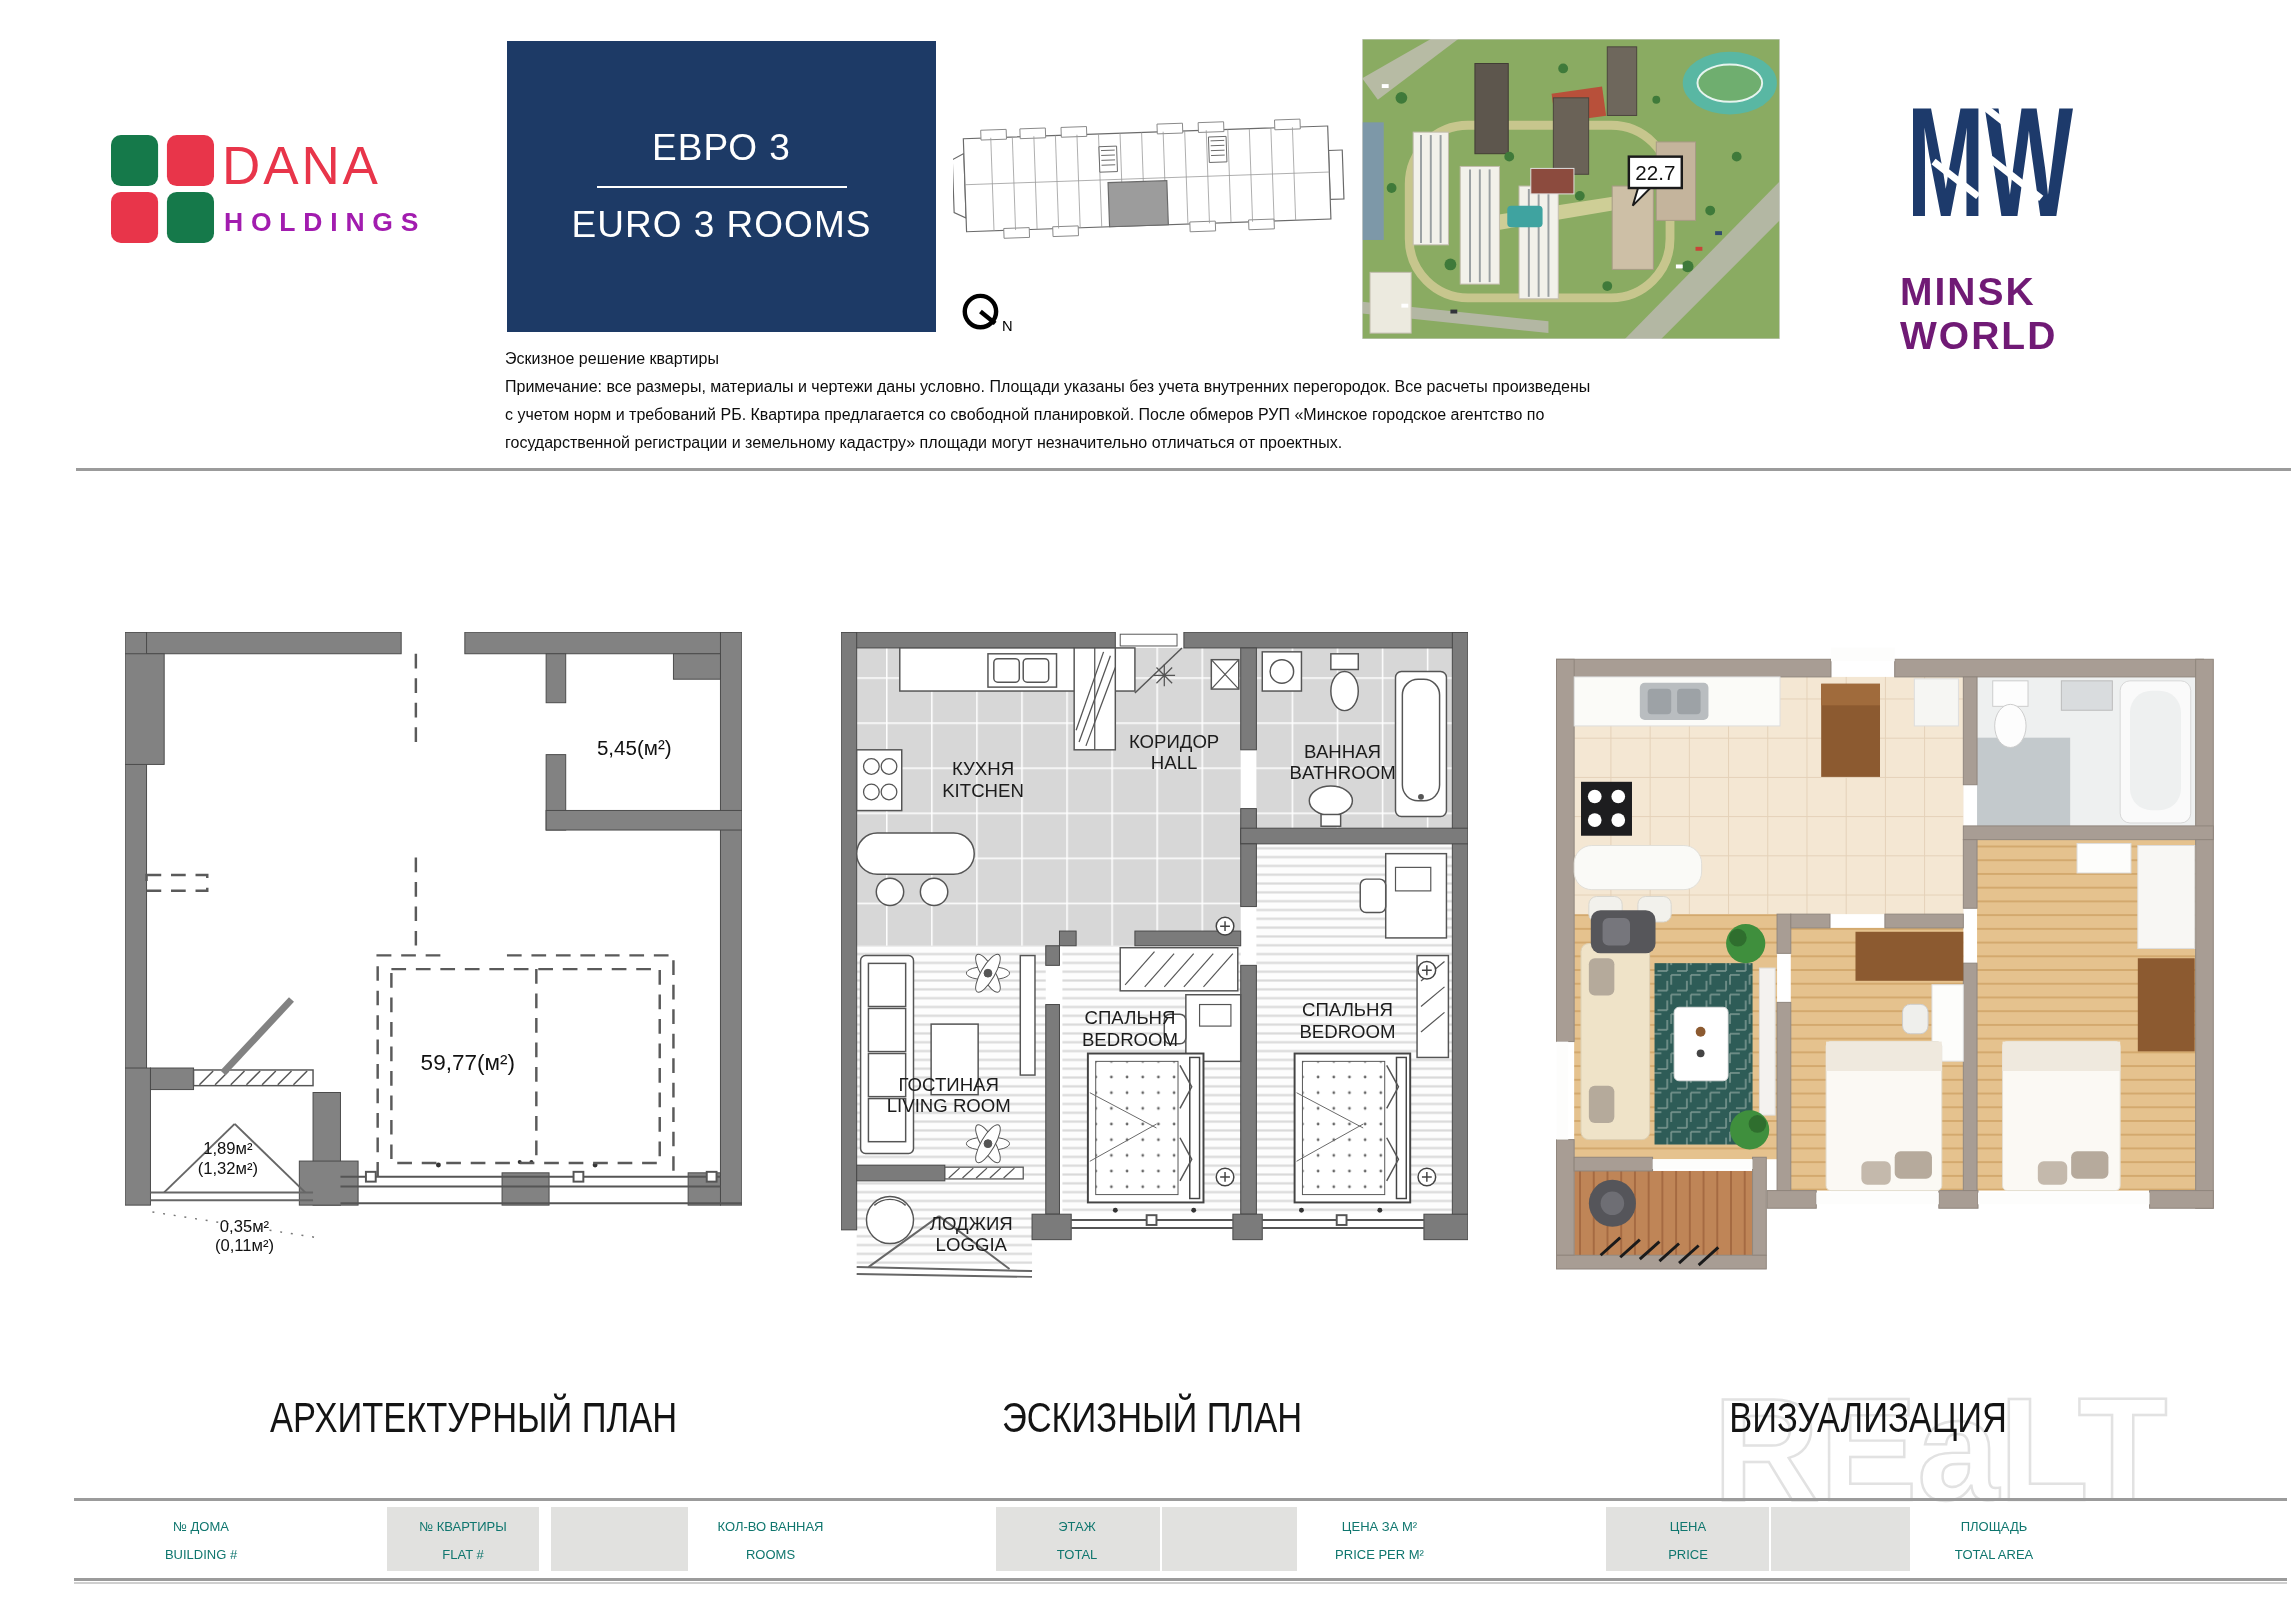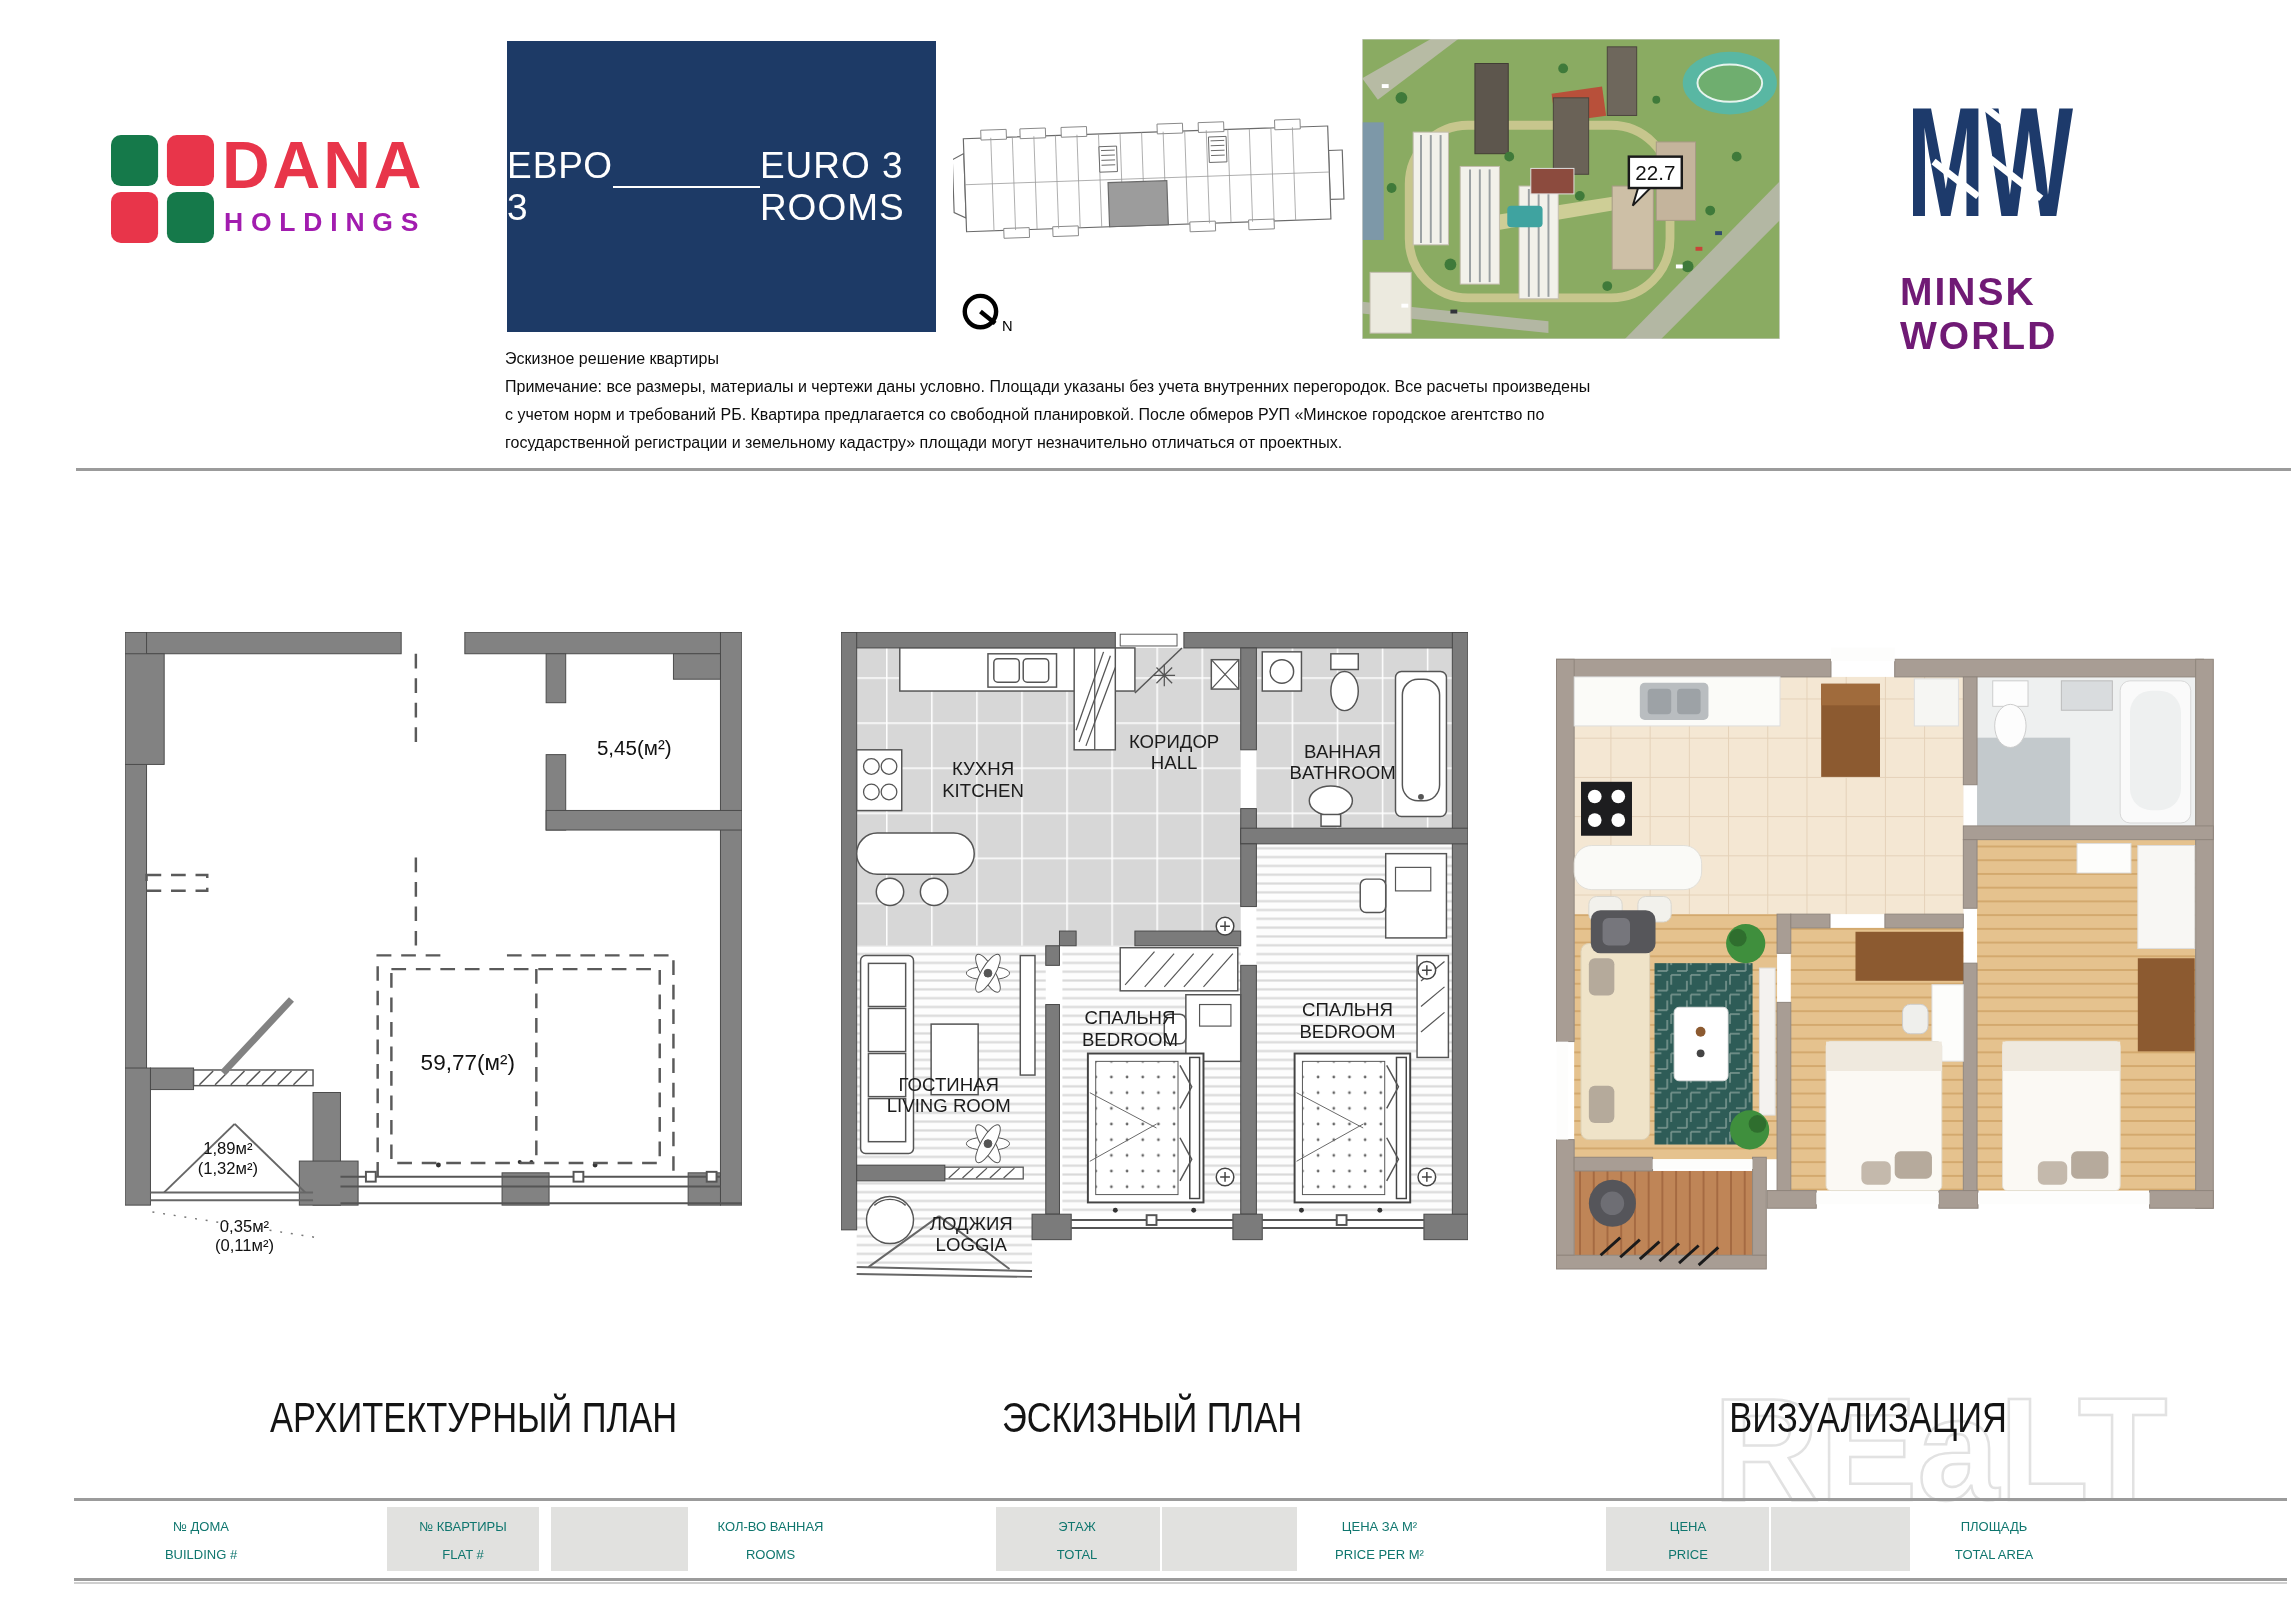--- a/index.html
+++ b/index.html
@@ -1,24 +1,24 @@
 <!DOCTYPE html>
 <html><head>
 <meta charset="utf-8">
 <style>
   html,body{margin:0;padding:0;background:#fff;}
   .page{position:relative;width:2292px;height:1620px;background:#fff;overflow:hidden;
         font-family:"Liberation Sans","DejaVu Sans",sans-serif;}
   .abs{position:absolute;}
 
   
-  .dana-text{left:222px;top:129px;font-size:66px;font-weight:bold;color:#e8354a;letter-spacing:2.9px;line-height:73px;text-align:right;}
+  .dana-text{left:222px;top:129px;font-size:53px;font-weight:normal;color:#e8354a;letter-spacing:2.9px;line-height:73px;text-align:right;}
   .dana-sub{left:224px;top:207px;font-size:26.5px;font-weight:bold;color:#a21caf;letter-spacing:7.8px;}
   .unit-box{left:507px;top:41px;width:429px;height:291px;background:#1d3a66;color:#fff;
-            display:flex;flex-direction:row;align-items:center;justify-content:center;}
+            display:flex;flex-direction:column;align-items:center;justify-content:center;}
   .unit-box .t{font-size:37px;letter-spacing:1px;}
   .unit-box .rule{width:250px;height:2px;background:#fff;margin:16.7px 0;}
   .mw-wrap{left:1900px;top:61px;width:284px;text-align:left;}
   .mw-name{font-size:39px;font-weight:bold;color:#701a75;letter-spacing:2px;margin-top:3.9px;}
 
   
   .disclaimer{left:505px;top:345px;width:1333px;font-size:16px;line-height:28px;color:#0d0d0d;}
   .disclaimer p{margin:0;white-space:nowrap;}
 
   .rule-h{background:#9b9b9b;height:2.9px;}

